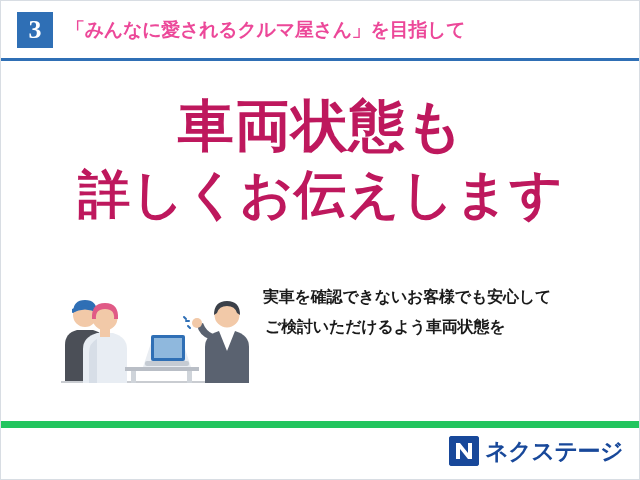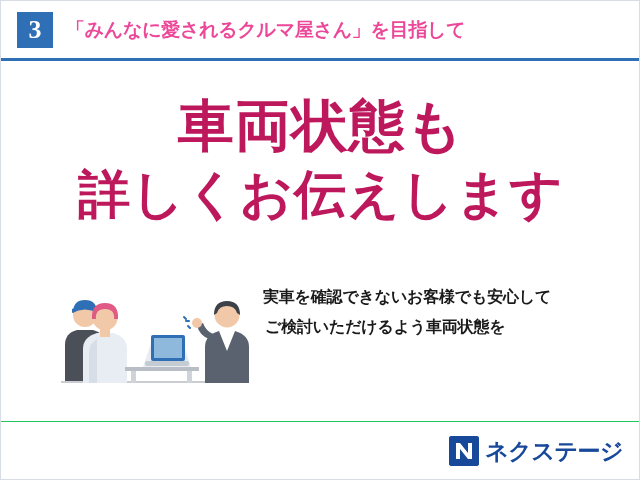--- a/index.html
+++ b/index.html
@@ -101,21 +101,21 @@
   .body-copy .l2 { padding-left: 2px; }
   .body-copy .l3 { padding-left: 2px; }
   .body-copy .l4 { padding-left: 0px; }
   
   .footer {
     position: absolute;
     left: 0;
     bottom: 0;
     width: 640px;
     height: 58px;
-    border-top: 1px solid #22c55e;
+    border-top: 7px solid #22c55e;
     background: #ffffff;
     box-sizing: border-box;
   }
   .brand {
     position: absolute;
     right: 18px;
     bottom: 12px;
     display: flex;
     align-items: center;
     height: 32px;

